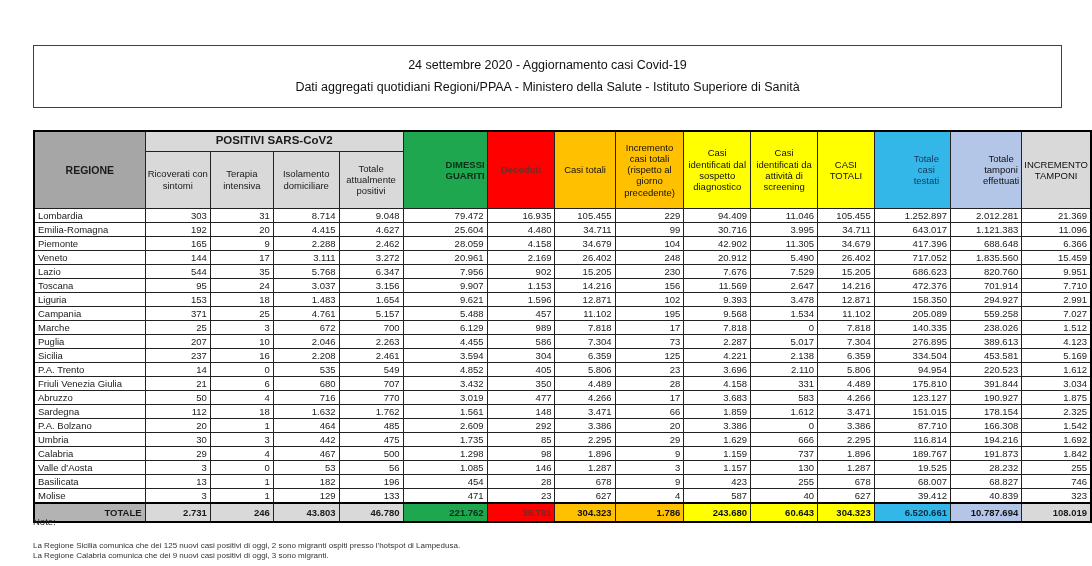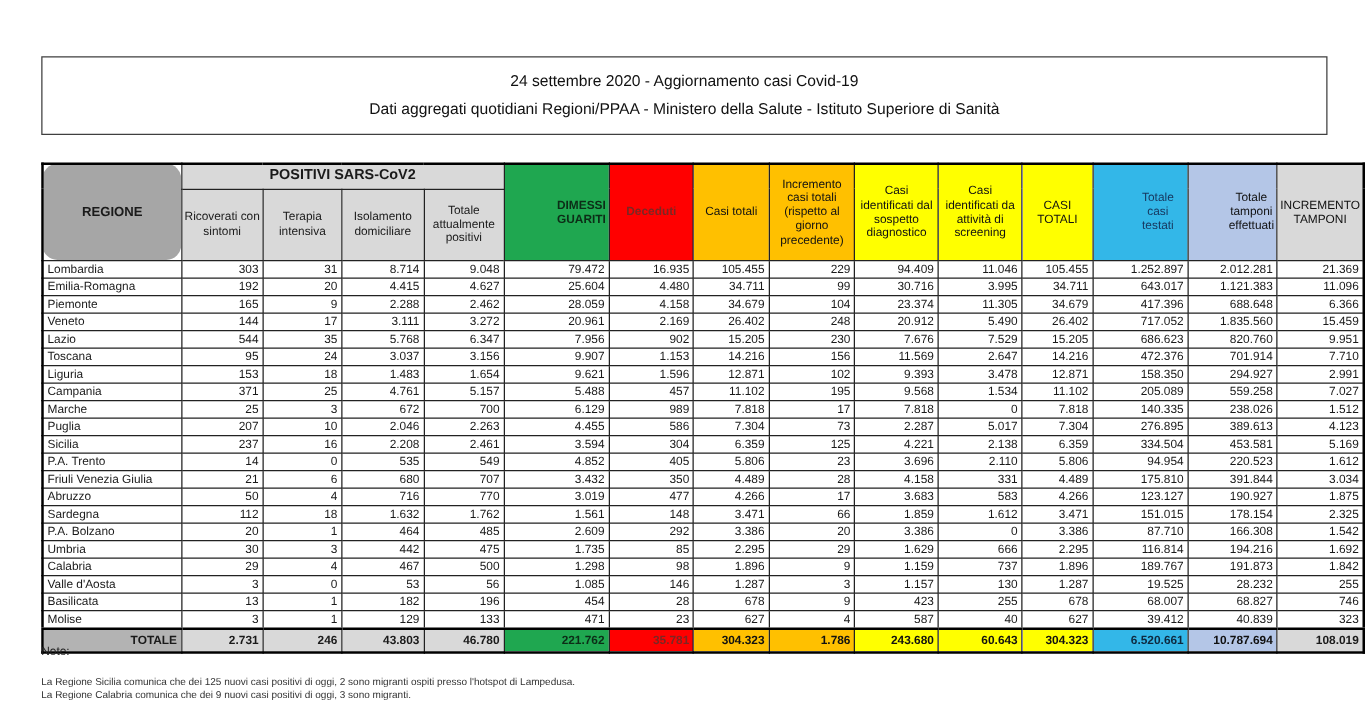--- a/index.html
+++ b/index.html
@@ -33,21 +33,21 @@
   .covid-table th,.covid-table td{
     border:1px solid #222;overflow:hidden;
   }
   thead th{
     text-align:center;vertical-align:middle;
     font-weight:normal;line-height:1.18;
     padding:1px 2px;white-space:normal;
   }
   thead tr.hrow1{height:20px;}
   thead tr.hrow2 th{height:54px;}
-  .h-regione{background:var(--gray-dark);font-weight:bold;font-size:10.5px;border-radius:12px;}
+  .h-regione{background:var(--gray-dark);font-weight:bold;font-size:10.5px;}
   .h-group{background:var(--gray-light);font-weight:bold;font-size:11.5px;}
   .h-sub{background:var(--gray-light);}
   .hd-green{background:var(--green);font-weight:bold;color:#0c2d17;padding-left:42px;}
   .hd-red{background:var(--red);font-weight:bold;color:var(--red-text);}
   .hd-orange{background:var(--orange);color:#111;}
   .hd-yellow{background:var(--yellow);color:#111;}
   .hd-cyan{background:var(--cyan);color:var(--cyan-text);}
   .hd-lavender{background:var(--lavender);color:#111;padding-left:32px;}
   .hd-gray{background:var(--gray-light);color:#111;margin-left:48px;}
 
@@ -163,21 +163,21 @@
         <tr>
           <td class="region">Piemonte</td>
           <td class="num">165</td>
           <td class="num">9</td>
           <td class="num">2.288</td>
           <td class="num">2.462</td>
           <td class="num">28.059</td>
           <td class="num">4.158</td>
           <td class="num">34.679</td>
           <td class="num">104</td>
-          <td class="num thick-l">23.374</td>
+          <td class="num thick-l">42.902</td>
           <td class="num">11.305</td>
           <td class="num">34.679</td>
           <td class="num thick-l thick-r">417.396</td>
           <td class="num">688.648</td>
           <td class="num">6.366</td>
         </tr>
         <tr>
           <td class="region">Veneto</td>
           <td class="num">144</td>
           <td class="num">17</td>

